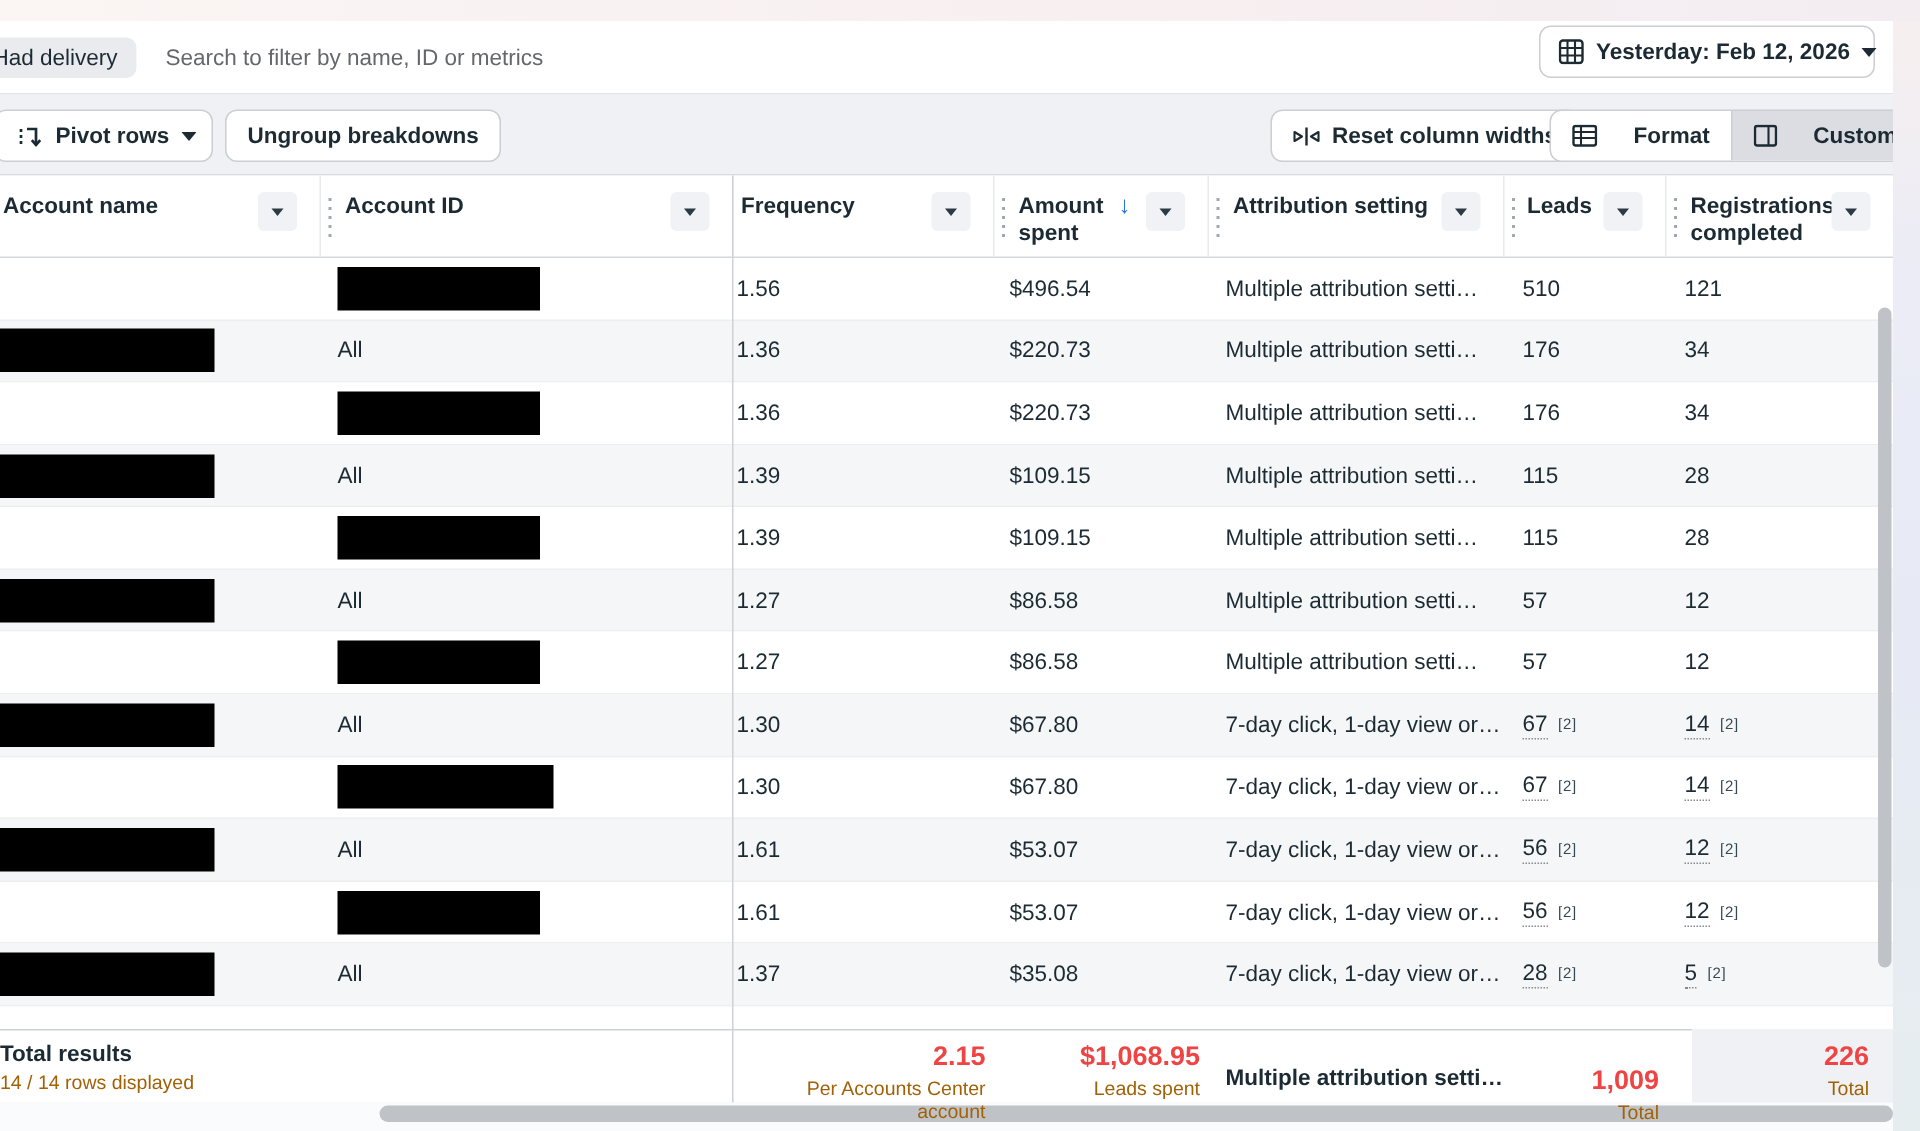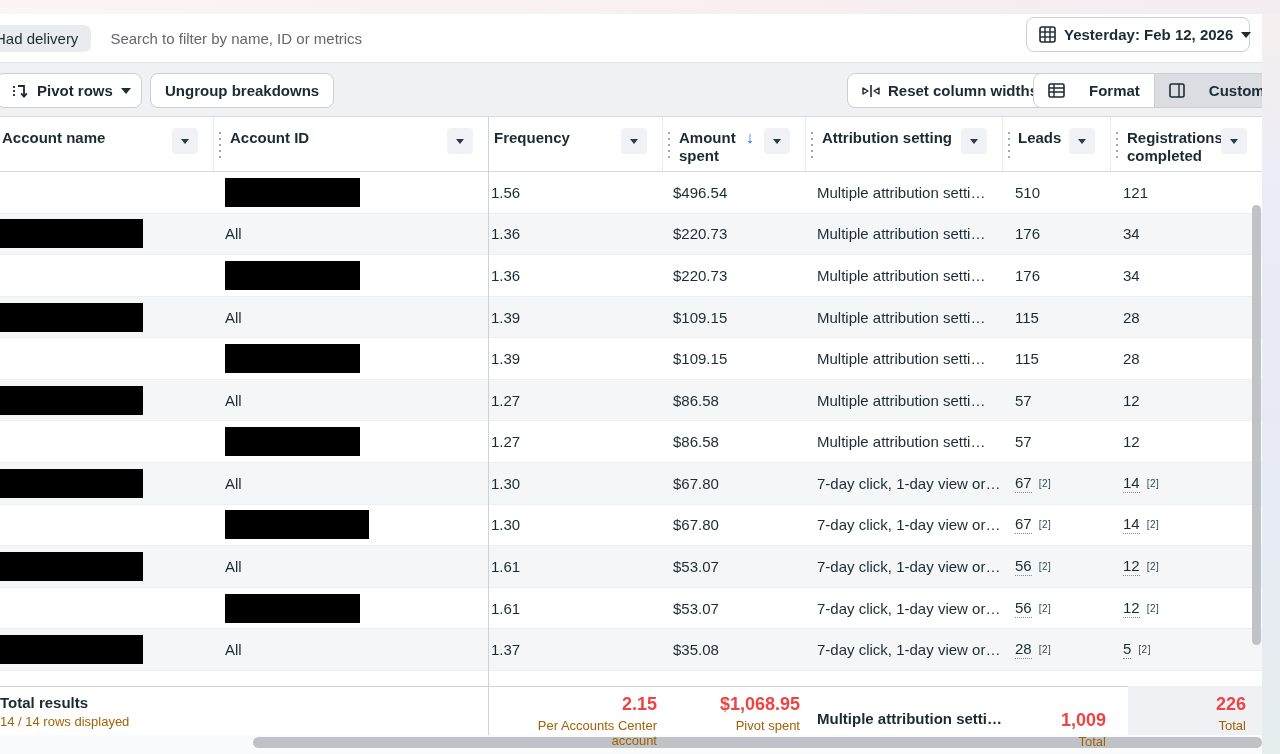--- a/index.html
+++ b/index.html
@@ -501,21 +501,21 @@
     <div class="fcell">
       <div class="f-title">Total results</div>
       <div class="f-sub">14 / 14 rows displayed</div>
     </div>
     <div class="fcell f-right f-freq">
       <div class="f-num">2.15</div>
       <div class="f-sub">Per Accounts Center account</div>
     </div>
     <div class="fcell f-right f-amount">
       <div class="f-num">$1,068.95</div>
-      <div class="f-sub">Pivot spent</div>
+      <div class="f-sub">Leads spent</div>
     </div>
     <div class="fcell f-attr">
       <span>Multiple attribution setti…</span>
     </div>
     <div class="fcell f-right f-leads">
       <div class="f-num">1,009</div>
       <div class="f-sub">Total</div>
     </div>
     <div class="fcell f-right f-regs">
       <div class="f-num">226</div>

